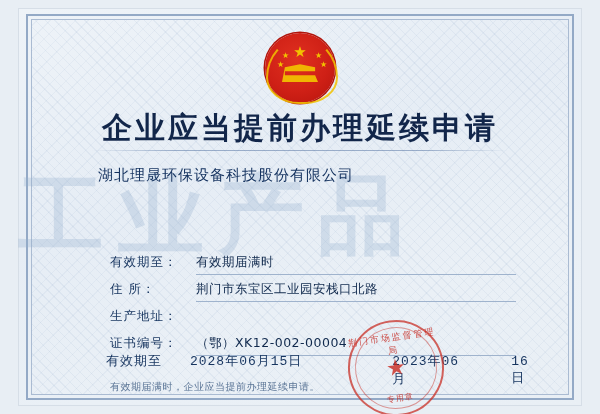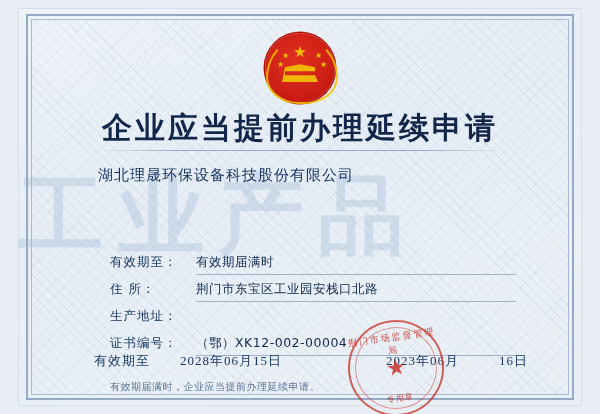--- a/index.html
+++ b/index.html
@@ -195,26 +195,26 @@
     flex: 1;
     font-size: 12.5px;
     letter-spacing: .5px;
     padding-bottom: 3px;
     border-bottom: 1px solid #9fb3cd;
     color: #10294d;
   }
   
   .validity {
     position: absolute;
-    left: 76px;
+    left: 88px;
     right: 40px;
     top: 344px;
     display: flex;
     align-items: baseline;
-    font-family: Liberation Serif, serif;
+    font-family: Liberation Mono, monospace;
     color: #16345f;
     font-size: 13px;
     letter-spacing: 1px;
   }
   .validity .vlbl { width: 86px; }
   .validity .vval { width: 150px; }
   .validity .issue {
     margin-left: 56px;
     letter-spacing: 1px;
   }

